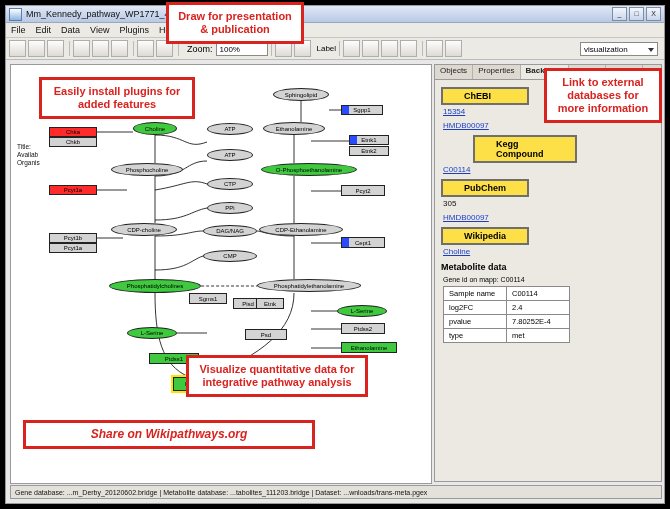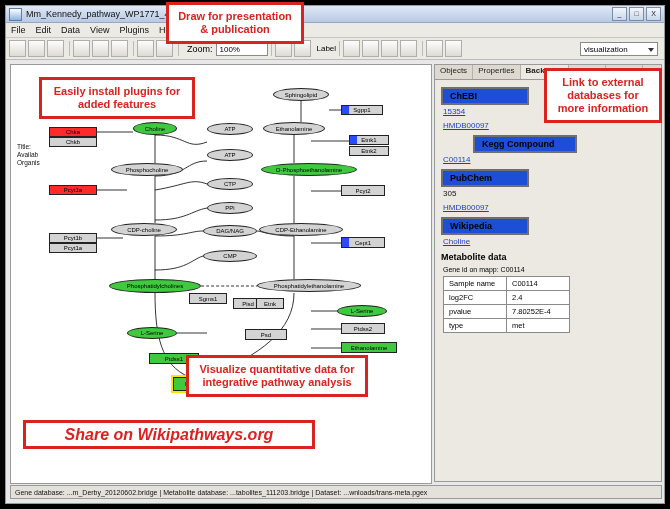--- a/index.html
+++ b/index.html
@@ -24,39 +24,39 @@
   .combo{width:60px;height:14px;border:1px solid #8a8a8a;background:#fff;font-size:8px;line-height:14px;padding-left:3px;box-sizing:border-box;position:relative;}
   .combo:after{content:"";position:absolute;right:3px;top:5px;border-left:3px solid transparent;border-right:3px solid transparent;border-top:4px solid #333;}
   .vis-combo{position:absolute;right:6px;top:4px;width:78px;}
   
   .canvaswrap{position:absolute;left:4px;top:58px;width:420px;height:418px;background:#fff;border:1px solid #9a9a9a;overflow:hidden;}
   .sidebar{position:absolute;left:428px;top:58px;width:228px;height:418px;background:#ece9e3;border:1px solid #9a9a9a;box-sizing:border-box;}
   .sbtabs{display:flex;height:14px;border-bottom:1px solid #9a9a9a;background:#ddd9d1;}
   .sbtab{font-size:8px;padding:1px 5px 0 5px;border-right:1px solid #b6b2aa;background:#ddd9d1;color:#222;}
   .sbtab.active{background:#ece9e3;font-weight:bold;}
   .sbbody{padding:4px 6px;height:400px;overflow:hidden;}
-  .fieldbox{border:2px solid #6f6f6f;background:#1d4ed8;font-size:9px;font-weight:bold;padding:2px 7px;margin:3px 0 2px 0;width:88px;box-sizing:border-box;}
+  .fieldbox{border:2px solid #6f6f6f;background:#fde047;font-size:9px;font-weight:bold;padding:2px 21px;margin:3px 0 2px 0;width:88px;box-sizing:border-box;}
   .dblink{font-size:8px;color:#1a3fc4;text-decoration:underline;margin:1px 0 5px 2px;}
   .plain{font-size:8px;color:#111;margin:1px 0 5px 2px;}
   .exprhdr{font-size:9px;font-weight:bold;margin:6px 0 4px 0;}
   .geneid{font-size:7px;margin:2px 0 3px 2px;}
   table.dt{border-collapse:collapse;font-size:7.5px;margin-left:2px;}
   table.dt td{border:1px solid #8a8a8a;padding:2px 5px;background:#fff;min-width:52px;}
   
   .statusbar{position:absolute;left:4px;bottom:4px;width:652px;height:14px;background:#e4e1db;border:1px solid #9a9a9a;font-size:7px;color:#111;display:flex;align-items:center;padding-left:4px;box-sizing:border-box;}
   
   .leftlabels{position:absolute;left:6px;top:78px;font-size:6.5px;color:#111;line-height:8px;}
   
   .node{position:absolute;box-sizing:border-box;border:1px solid #222;font-size:6px;text-align:center;color:#000;display:flex;align-items:center;justify-content:center;}
   .ell{border-radius:50%;background:#fff;}
   .rect{background:#d3d3d3;}
   svg.edges{position:absolute;left:0;top:0;}
   
   .callout{position:absolute;background:#fff;border:3px solid #d9231f;color:#d9231f;font-weight:bold;text-align:center;font-size:11px;line-height:13px;padding:5px 7px;box-sizing:border-box;}
-  .callout.wp{font-style:italic;font-size:16px;}
+  .callout.wp{font-style:italic;font-size:12px;}
 </style>
 </head>
 <body>
 
 <div class="app">
 
   <div class="titlebar">
     <div class="tbicon"></div>
     <div class="ttl">Mm_Kennedy_pathway_WP1771_45176.gpml - PathVisio</div>
     <div class="wbtns">

